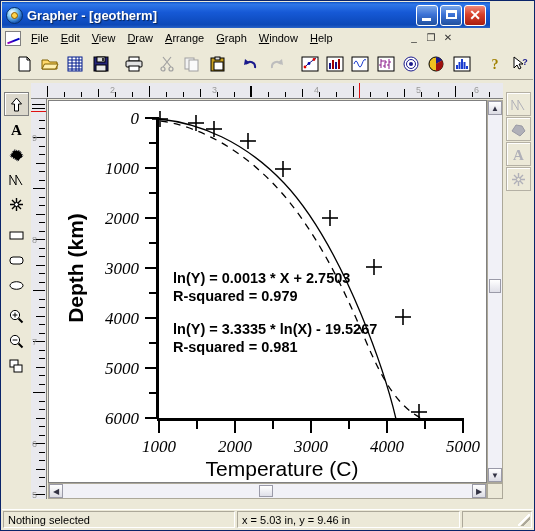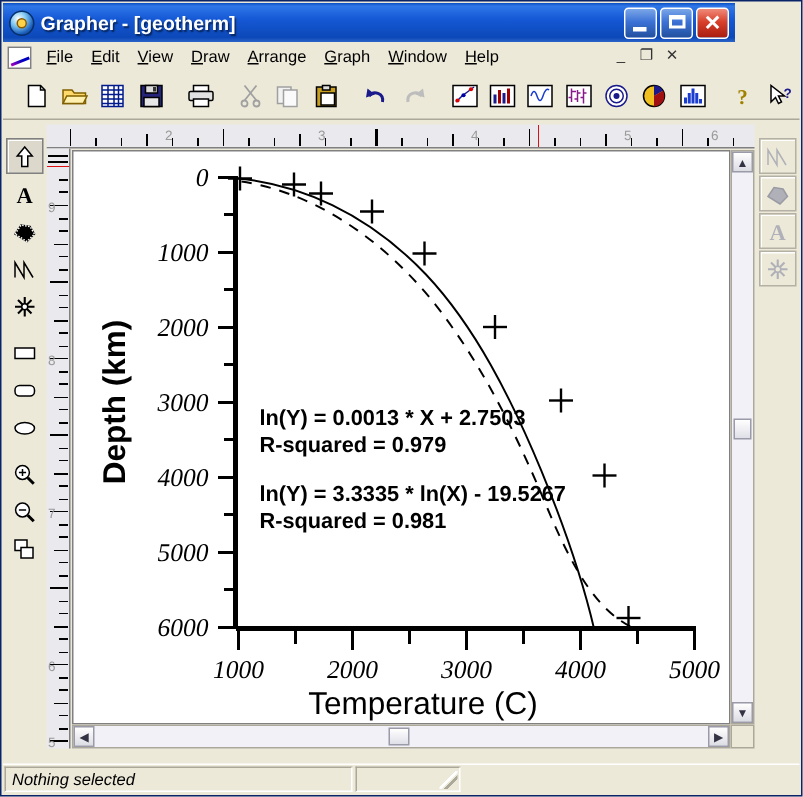--- a/index.html
+++ b/index.html
@@ -158,21 +158,20 @@
   #statusbar{
     position:absolute;left:1px;bottom:1px;width:531px;height:20px;
     background:#ece9d8;display:flex;align-items:stretch;box-sizing:border-box;
     border-top:1px solid #fff;
   }
   .spanel{
     border:1px solid #aca899;border-right-color:#fff;border-bottom-color:#fff;
     background:#ece9d8;box-sizing:border-box;
     display:flex;align-items:center;padding-left:4px;font-size:11px;color:#000;
     margin:1px 1px 1px 1px;
-    font-style:italic;
   }
   #sp1{flex:0 0 232px;}
   #sp2{flex:1 1 auto;}
   #sp3{flex:0 0 70px;position:relative;}
   #grip{
     position:absolute;right:1px;bottom:1px;width:12px;height:12px;
     background:
       linear-gradient(135deg,transparent 45%,#fff 45%,#fff 55%,transparent 55%),
       linear-gradient(135deg,transparent 62%,#aca899 62%,#aca899 72%,transparent 72%);
   }
@@ -685,18 +684,19 @@
   <div id="hscroll">
     <div class="sbtn" style="left:0;top:0;width:14px;height:14px;">◀</div>
     <div class="sthumb" style="left:210px;top:1px;width:14px;height:12px;"></div>
     <div class="sbtn" style="right:0;top:0;width:14px;height:14px;">▶</div>
   </div>
 
   <div class="corner-box"></div>
 
   <div id="statusbar">
     <div class="spanel" id="sp1">Nothing selected</div>
+    <div class="spanel" id="sp2">x = 5.03 in, y = 9.46 in</div>
     <div class="spanel" id="sp3">
       <span id="grip"></span>
     </div>
   </div>
 
 </div>
 
 </body></html>

